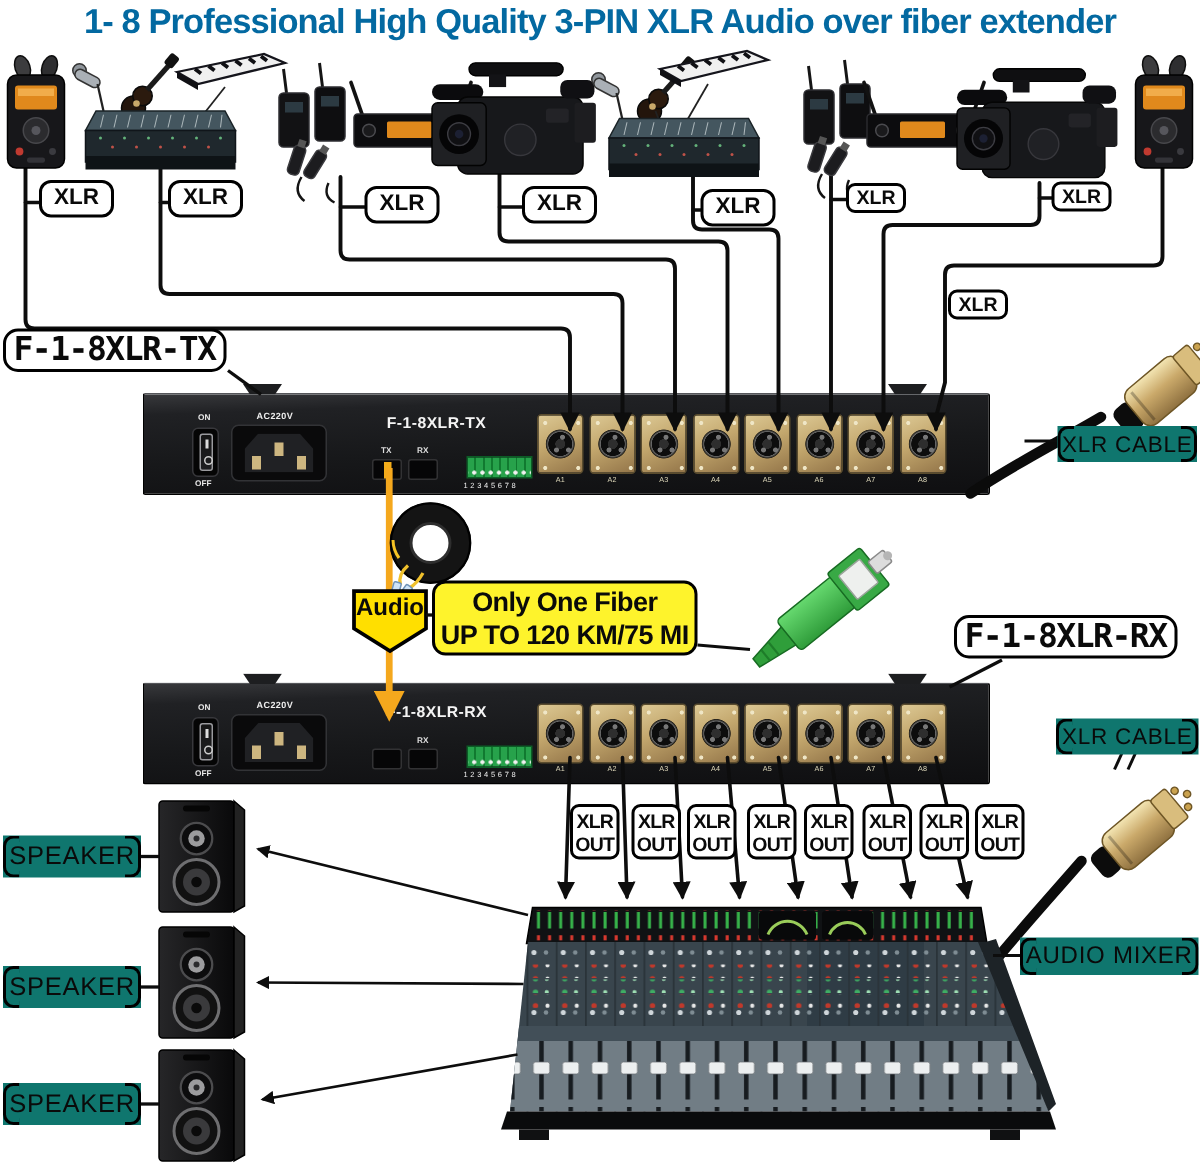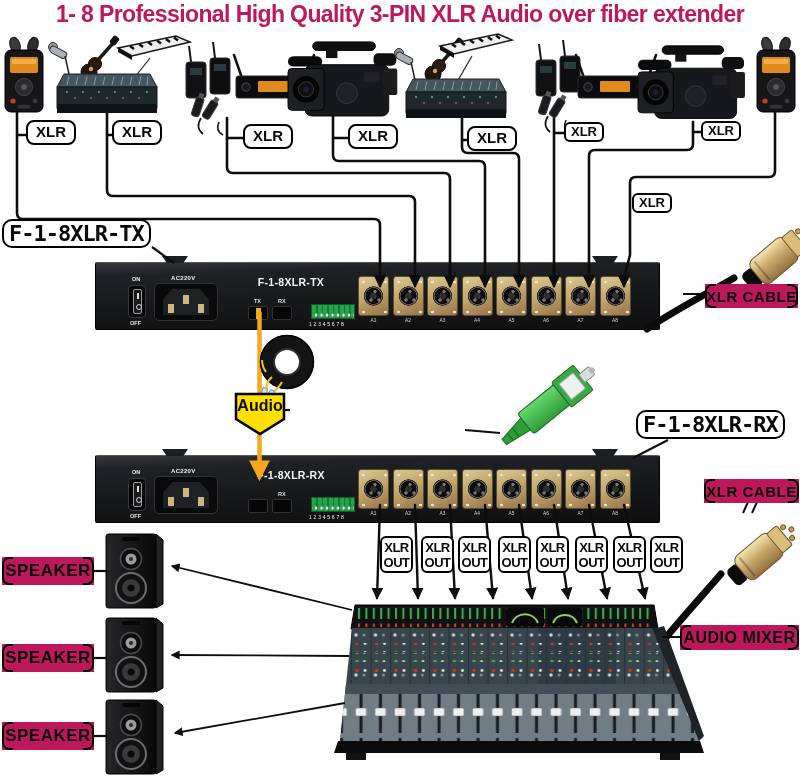--- a/index.html
+++ b/index.html
@@ -2,32 +2,32 @@
 <html><head>
 <meta charset="utf-8">
 <style>
   html,body{margin:0;padding:0;background:#fff;}
   #stage{position:relative;width:800px;height:776px;background:#fff;overflow:hidden;
          font-family:"Liberation Sans","DejaVu Sans",sans-serif;}
   #stage *{box-sizing:border-box;}
   svg{position:absolute;left:0;top:0;z-index:3;pointer-events:none;}
   .lbl{position:absolute;z-index:4;color:#0a0a0a;}
   #title{left:0;top:1px;width:800px;text-align:center;font-size:23px;font-weight:700;
-         letter-spacing:-0.6px;white-space:nowrap;color:#be185d;}
+         letter-spacing:-0.6px;white-space:nowrap;color:#0369a1;}
   .xlr-box{border:2.5px solid #000;border-radius:8px;background:#fff;
            font-size:15px;font-weight:700;padding:2px 8px;line-height:1.1;}
   .xlr-box.sm{font-size:13px;padding:1px 5px;border-width:2px;border-radius:6px;}
   .callout{border:2.5px solid #000;border-radius:10px;background:#fff;
            font-family:"DejaVu Sans Mono","Liberation Mono",monospace;
            font-size:22px;font-weight:700;letter-spacing:-1px;padding:0 5px;white-space:nowrap;}
   .xlrout{width:33px;height:37px;border:2px solid #000;border-radius:6px;background:#fff;
           display:flex;flex-direction:column;align-items:center;justify-content:center;
           font-size:13px;font-weight:700;line-height:15px;letter-spacing:-0.5px;}
-  .bk{display:flex;align-items:center;justify-content:center;background:#be185d;
-      font-size:16px;font-weight:700;letter-spacing:0.5px;white-space:nowrap;}
+  .bk{display:flex;align-items:center;justify-content:center;background:#0f766e;
+      font-size:16px;font-weight:400;letter-spacing:0.5px;white-space:nowrap;}
   .bk::before,.bk::after{content:"";position:absolute;top:0;bottom:0;width:9px;border:2px solid #000;}
   .bk::before{left:0;border-right:none;border-radius:7px 0 0 7px;}
   .bk::after{right:0;border-left:none;border-radius:0 7px 7px 0;}
   .fiber-tag{left:236px;top:397px;width:48px;text-align:center;font-size:16px;font-weight:700;}
   .fiber-note{left:288px;top:387px;width:177px;height:50px;background:#fef32c;border:2.5px solid #000;
       border-radius:9px;display:flex;flex-direction:column;align-items:center;justify-content:center;
       font-size:18px;font-weight:700;line-height:22px;letter-spacing:-0.4px;}
   
   .rack{position:absolute;left:95px;width:565px;height:68px;z-index:2;
         background:linear-gradient(178deg,#37383b 0%,#202124 16%,#17181a 55%,#0f0f11 100%);
@@ -530,20 +530,24 @@
   <div class="lbl xlr-box" style="left:348px;top:124px;">XLR</div>
   <div class="lbl xlr-box" style="left:467px;top:126px;">XLR</div>
   <div class="lbl xlr-box sm" style="left:564px;top:122px;">XLR</div>
   <div class="lbl xlr-box sm" style="left:701px;top:121px;">XLR</div>
   <div class="lbl xlr-box sm" style="left:632px;top:193px;">XLR</div>
 
   <div class="lbl callout" style="left:2px;top:219px;">F-1-8XLR-TX</div>
   <div class="lbl callout" style="left:636px;top:410px;">F-1-8XLR-RX</div>
 
   <div class="lbl fiber-tag">Audio</div>
+  <div class="lbl fiber-note">
+    <span>Only One Fiber</span>
+    <span>UP TO 120 KM/75 MI</span>
+  </div>
 
   <div class="lbl bk" style="left:705px;top:284px;width:93px;height:24px;font-size:15px;">XLR CABLE</div>
   <div class="lbl bk" style="left:704px;top:479px;width:95px;height:24px;font-size:15px;">XLR CABLE</div>
 
   <div class="lbl xlrout" style="left:380px;top:536px;">
       <span>XLR</span>
       <span>OUT</span>
     </div>
   <div class="lbl xlrout" style="left:421px;top:536px;">
       <span>XLR</span>

